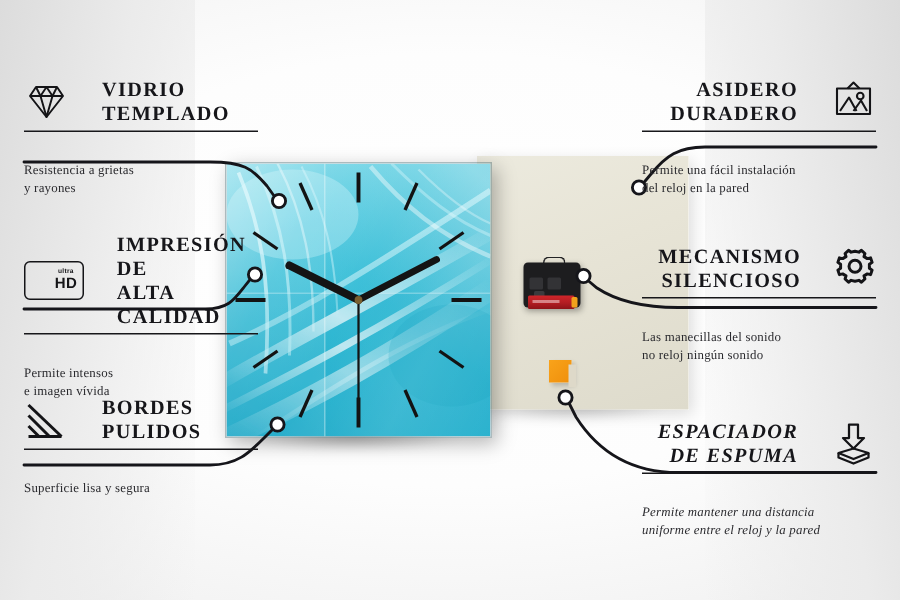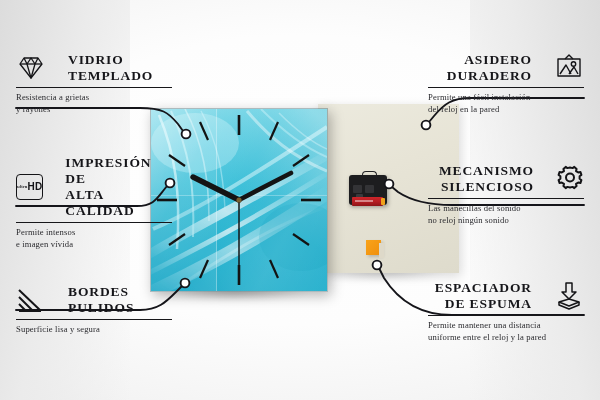--- a/index.html
+++ b/index.html
@@ -81,27 +81,27 @@
   .feat.right .row{justify-content:flex-end;}
   .ttl{
     font-family:"Liberation Serif", serif;
     font-weight:700;font-size:13.5px;letter-spacing:.9px;color:#16161a;
     line-height:1.18;text-transform:uppercase;
   }
   .feat.right .ttl{text-align:right;}
   .rule{height:1.4px;background:#17171a;margin-top:3px;}
   .desc{
     font-family:"Liberation Serif", serif;
-    font-size:8.6px;color:#2a2a2e;line-height:1.42;margin-top:3px;letter-spacing:.15px;
+    font-size:8.6px;color:#2a2a2e;line-height:1.42;margin-top:19px;letter-spacing:.15px;
   }
   .feat.right .desc{}
   .ico{flex:0 0 auto;display:block;}
   .hd-badge{
     width:26px;height:24px;border:1.7px solid #141417;border-radius:4px;
-    display:flex;flex-direction:row;align-items:center;justify-content:center;line-height:1;
+    display:flex;flex-direction:column;align-items:center;justify-content:center;line-height:1;padding-left:16px;
   }
   .hd-badge .u{font-family:"Liberation Sans",sans-serif;font-size:4.4px;font-weight:700;letter-spacing:.2px;color:#141417;}
   .hd-badge .h{font-family:"Liberation Sans",sans-serif;font-size:10px;font-weight:700;letter-spacing:.2px;color:#141417;margin-top:1px;}
 </style>
 </head>
 <body>
 
 <div id="stage">
 
   <div class="vig l"></div>
@@ -273,21 +273,21 @@
         <div>ALTA CALIDAD</div>
       </div>
     </div>
     <div class="rule" style="width:156px;"></div>
     <div class="desc">
       <div>Permite intensos</div>
       <div>e imagen vívida</div>
     </div>
   </div>
 
-  <div class="feat left" style="left:16px;top:284px;width:156px;">
+  <div class="feat left" style="left:16px;top:264px;width:156px;">
     <div class="row">
       <svg class="ico" width="30" height="26" viewBox="0 0 30 26">
         <g stroke="#141417" stroke-width="2" stroke-linecap="butt">
           <line x1="3" y1="3" x2="25" y2="24"></line>
           <line x1="3" y1="10" x2="17" y2="24"></line>
           <line x1="3" y1="17" x2="10" y2="24"></line>
           <line x1="3" y1="24" x2="25" y2="24"></line>
         </g>
       </svg>
       <div class="ttl">
@@ -345,21 +345,21 @@
         </g>
       </svg>
     </div>
     <div class="rule" style="width:156px;"></div>
     <div class="desc">
       <div>Las manecillas del sonido</div>
       <div>no reloj ningún sonido</div>
     </div>
   </div>
 
-  <div class="feat right" style="left:428px;top:280px;width:156px;">
+  <div class="feat right" style="left:428px;top:280px;width:156px;font-style:italic;">
     <div class="row">
       <div class="ttl">
         <div>ESPACIADOR</div>
         <div>DE ESPUMA</div>
       </div>
       <svg class="ico" width="30" height="28" viewBox="0 0 30 28">
         <g fill="none" stroke="#141417" stroke-width="1.5" stroke-linejoin="round">
           <path d="M12,1 L18,1 L18,10 L22,10 L15,17 L8,10 L12,10 Z"></path>
           <path d="M15,17 L25,20 L15,24 L5,20 Z"></path>
           <path d="M5,20 L5,23 L15,27 L25,23 L25,20"></path>

